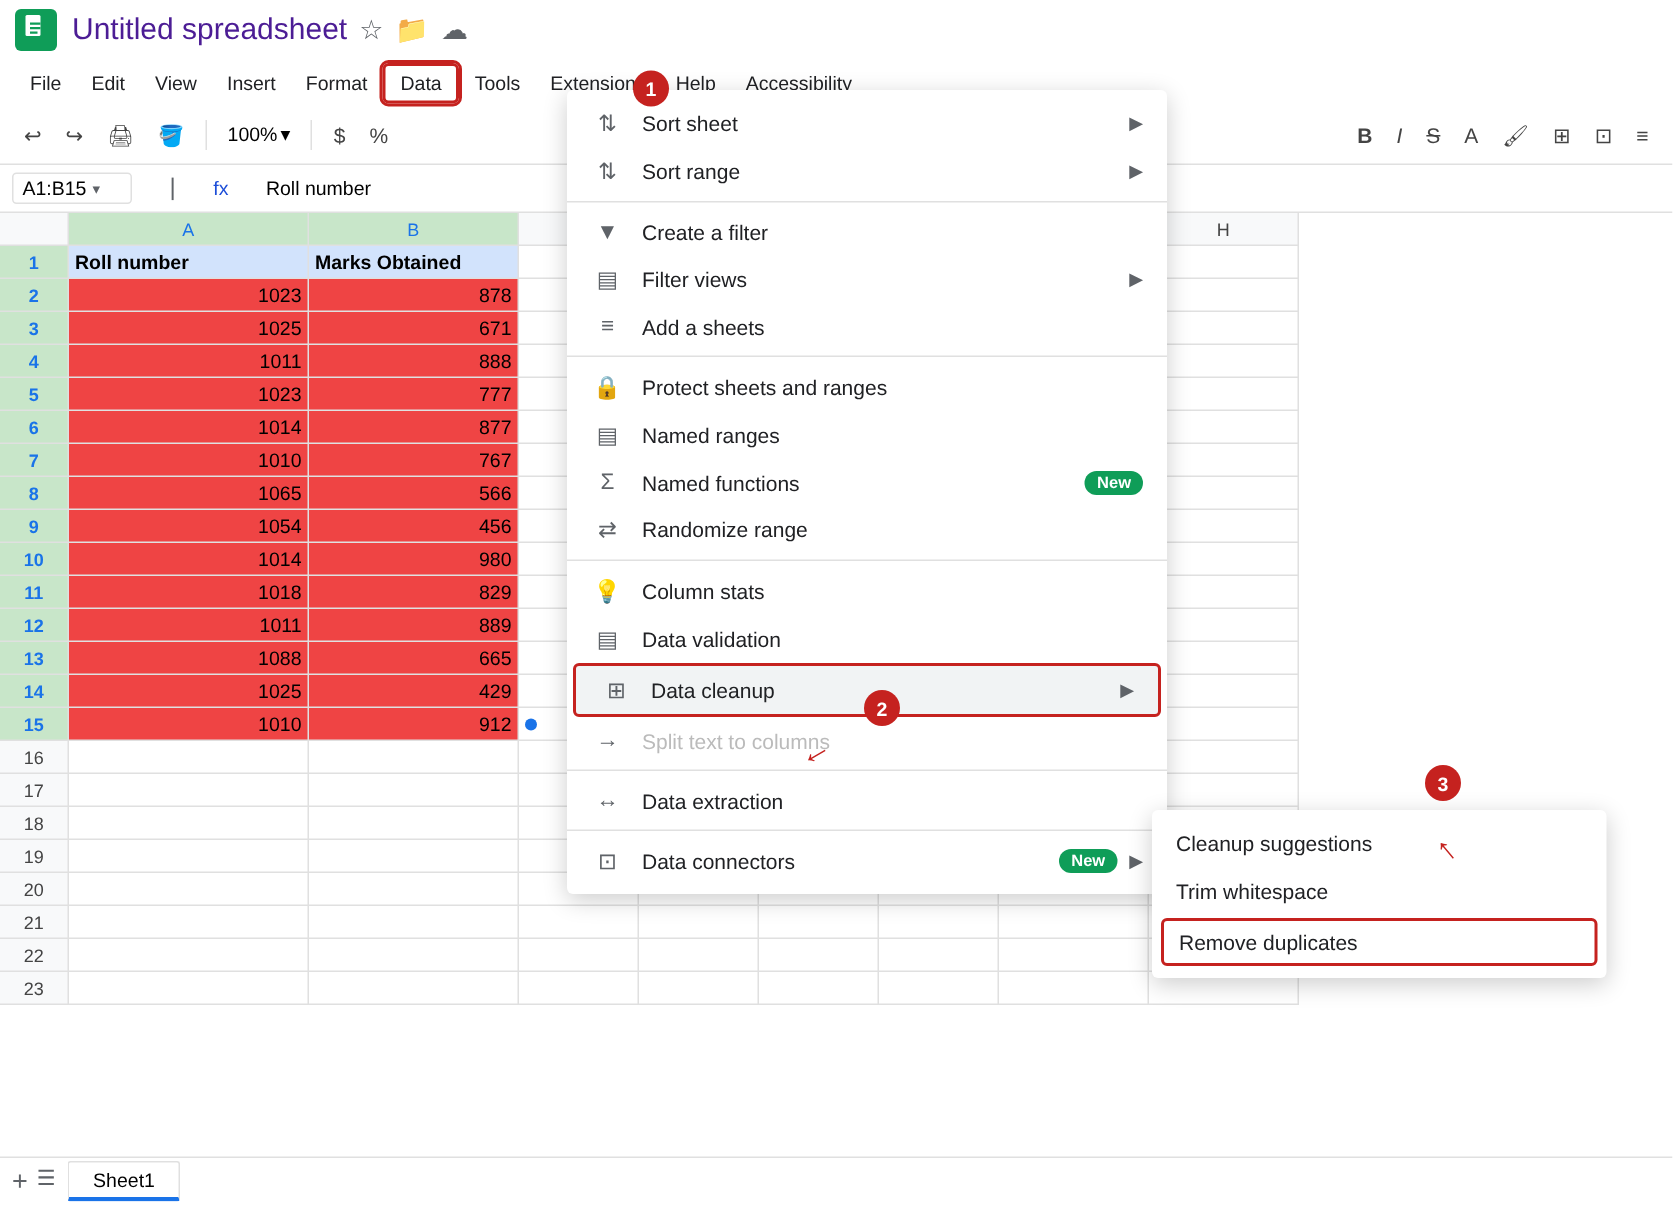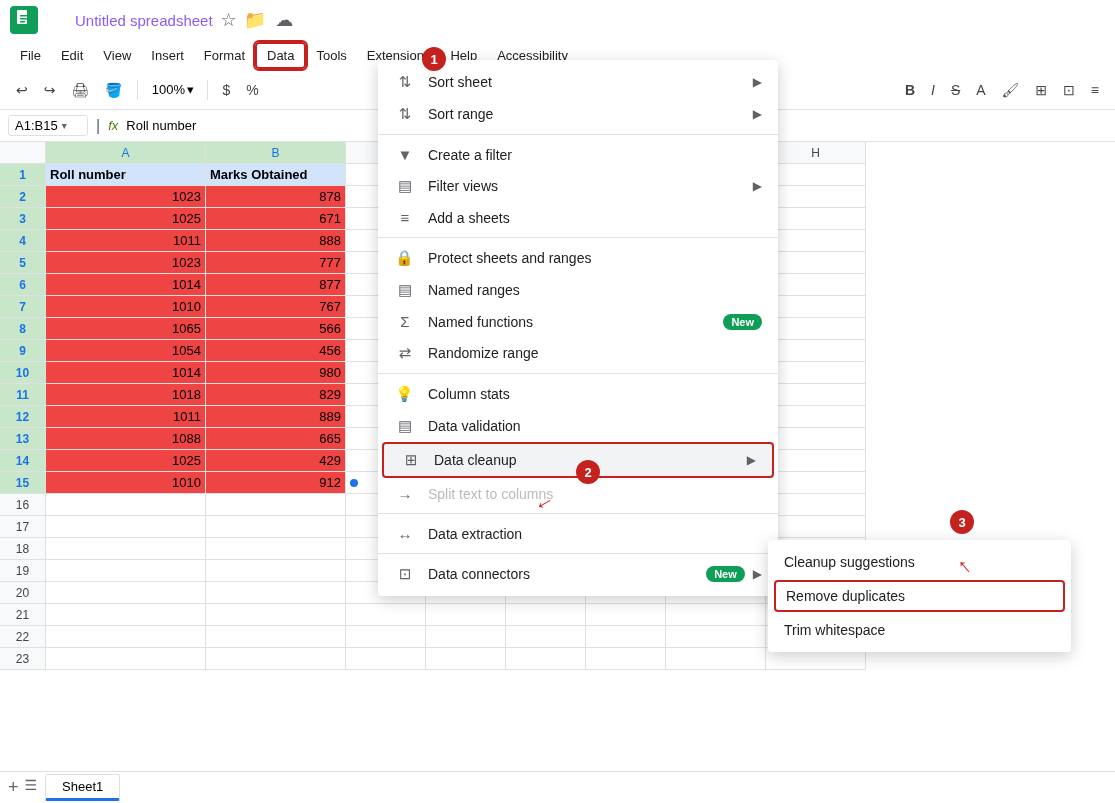--- a/index.html
+++ b/index.html
@@ -16,24 +16,23 @@
     .sheets-logo {
       width: 28px; height: 28px;
       background: #0f9d58;
       border-radius: 4px;
       display: flex; align-items: center; justify-content: center;
       color: white; font-weight: bold; font-size: 16px;
       margin-right: 10px;
       flex-shrink: 0;
     }
     .file-title {
-      font-size: 15px;
-      color: #8b5cf6;
+      font-size: 20px;
+      color: #4c1d95;
       margin-right: 8px;
-      margin-left: 27px;
     }
     .title-icons {
       display: flex; gap: 8px; align-items: center;
     }
     .title-icon {
       color: #5f6368; font-size: 18px; cursor: pointer;
     }
 
     
     .menu-bar {
@@ -84,35 +83,35 @@
       font-size: 13px;
     }
 
     
     .formula-bar {
       display: flex;
       align-items: center;
       height: 32px;
       border-bottom: 1px solid #e0e0e0;
       padding: 0 8px;
-      gap: 8px;
+      gap: 25px;
     }
     .cell-ref {
       width: 80px;
       border: 1px solid #e0e0e0;
       border-radius: 3px;
       padding: 2px 6px;
       font-size: 13px;
       display: flex; align-items: center;
     }
     .cell-ref-arrow {
       color: #5f6368; font-size: 10px; margin-left: 4px;
     }
     .formula-sep { color: #5f6368; font-size: 16px; }
-    .fx-label { color: #4d7c0f; font-style: italic; }
+    .fx-label { color: #1d4ed8; }
 
     
     .spreadsheet-area {
       display: flex;
       flex: 1;
       overflow: hidden;
       height: calc(803px - 142px);
     }
     .sheet-container {
       flex: 1;
@@ -721,26 +720,26 @@
       <span class="menu-label">Data connectors</span>
       <span class="menu-badge">New</span>
       <span class="menu-arrow">▶</span>
     </div>
   </div>
 
   <div class="submenu">
     <div class="submenu-item">
       <span>Cleanup suggestions</span>
     </div>
+    <div class="submenu-item">
+      <span>Trim whitespace</span>
+    </div>
     <div class="submenu-item outlined">
       <span>Remove duplicates</span>
     </div>
-    <div class="submenu-item">
-      <span>Trim whitespace</span>
-    </div>
   </div>
 
   <div class="step-circle" style="top: 47px; left: 422px;">1</div>
 
   <div class="step-circle" style="top: 460px; left: 576px;">2</div>
 
   <div style="position:absolute; top:490px; left:540px; z-index:400; color:#c5221f; font-size:22px; transform:rotate(60deg);">↓</div>
 
   <div class="step-circle" style="top: 510px; left: 950px;">3</div>
 

